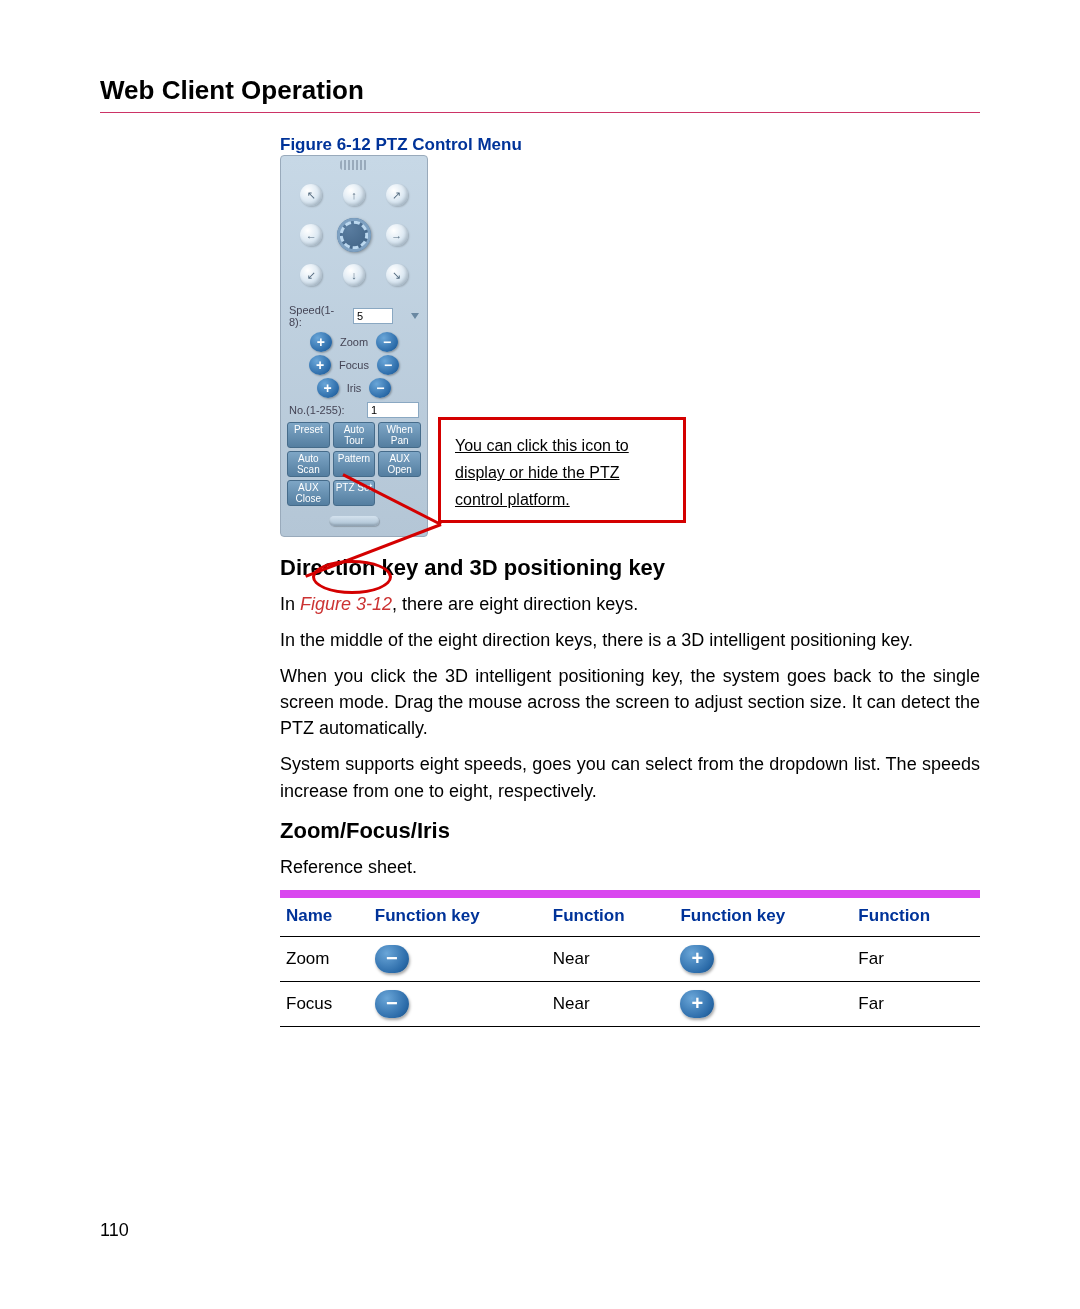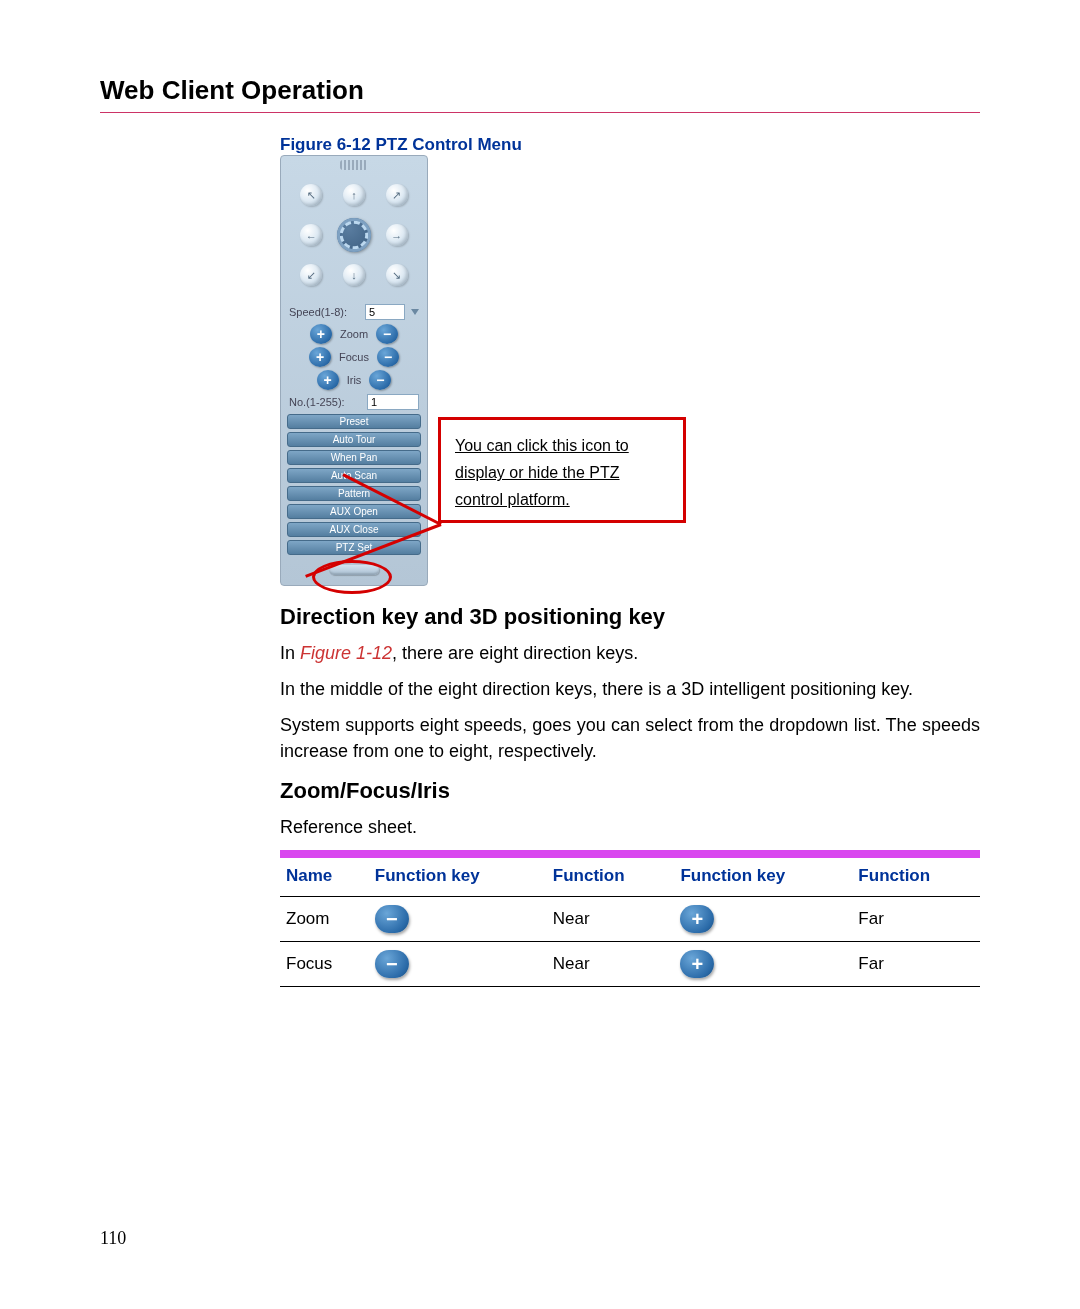--- a/index.html
+++ b/index.html
@@ -78,21 +78,21 @@
     box-shadow: 1px 1px 3px rgba(0,0,0,.35), inset 0 0 0 3px #7ea1c2;
   }
   .center3d::before {
     content:"";
     position:absolute; inset:3px;
     border-radius:50%;
     border: 3px dashed #bcd8ef;
     transform: scale(1.02);
   }
   .row-line {
-    display:flex; align-items:center; gap:4px;
+    display:flex; align-items:center; gap:16px;
     margin: 4px 2px;
   }
   .row-line label { flex: 1; font-size: 11px; }
   .row-line input {
     width: 40px; height: 16px; font-size: 11px;
     border: 1px solid #8aa8c2; background:#fff;
     padding: 0 3px;
   }
   .dd-arrow {
     width: 0; height: 0;
@@ -109,21 +109,21 @@
   .pm-btn {
     width: 22px; height: 20px;
     border-radius: 11px / 10px;
     background: radial-gradient(circle at 35% 30%, #6aa6d8, #2a6aa8 70%, #1a4a78);
     color:#fff; font-weight:bold;
     display:flex; align-items:center; justify-content:center;
     font-size: 14px; line-height:1;
     box-shadow: 1px 1px 2px rgba(0,0,0,.3);
   }
   .ptz-btns {
-    display:grid; grid-template-columns:1fr; gap:3px; margin-top:3px;
+    display:grid; grid-template-columns:1fr 1fr 1fr; gap:3px; margin-top:3px;
   }
   .ptz-chip {
     font-size: 10px; color:#fff;
     background: linear-gradient(#7ea6c6,#547ea0);
     border: 1px solid #456b8a;
     border-radius: 3px;
     padding: 1px 0; text-align:center;
   }
   .toggle-handle {
     width: 50px; height: 10px;
@@ -178,23 +178,22 @@
   .tbl-btn {
     width: 34px; height: 28px;
     border-radius: 14px;
     background: radial-gradient(circle at 35% 30%, #6aa6d8, #2a6aa8 70%, #1a4a78);
     color:#fff; font-weight:bold; font-size:20px;
     display:inline-flex; align-items:center; justify-content:center;
     box-shadow: 1px 2px 3px rgba(0,0,0,.35);
   }
   .page-number {
     position:absolute;
-    left: 100px; bottom: 60px;
+    left: 100px; bottom: 68px;
     font-size: 18px;
-    font-family: Liberation Serif, serif;
   }
 </style>
 </head>
 <body>
 
 <div class="page">
   <h1 class="page-title">Web Client Operation</h1>
 
   <div class="content-col">
     <div class="figcap">Figure 6-12 PTZ Control Menu</div>
@@ -262,23 +261,24 @@
       <div class="callout">
         <span>You can click this icon to display or hide the PTZ control platform.</span>
       </div>
 
       <div class="callout-line1" style="left:161px; top:368px; width:110px; transform:rotate(207deg);"></div>
       <div class="callout-line1" style="left:161px; top:368px; width:145px; transform:rotate(159deg);"></div>
     </div>
 
     <h2 class="sub">Direction key and 3D positioning key</h2>
     <p class="body">
-      <span>In </span><span class="fref">Figure 1-12</span><span>, there are eight direction keys.</span>
+      <span>In </span><span class="fref">Figure 3-12</span><span>, there are eight direction keys.</span>
     </p>
     <p class="body">In the middle of the eight direction keys, there is a 3D intelligent positioning key.</p>
+    <p class="body">When you click the 3D intelligent positioning key, the system goes back to the single screen mode. Drag the mouse across the screen to adjust section size. It can detect the PTZ automatically.</p>
 
     <p class="body">System supports eight speeds, goes you can select from the dropdown list. The speeds increase from one to eight, respectively.</p>
 
     <h2 class="sub">Zoom/Focus/Iris</h2>
     <p class="body">Reference sheet.</p>
 
     <table class="ref">
       <thead>
         <tr>
           <th>Name</th>

